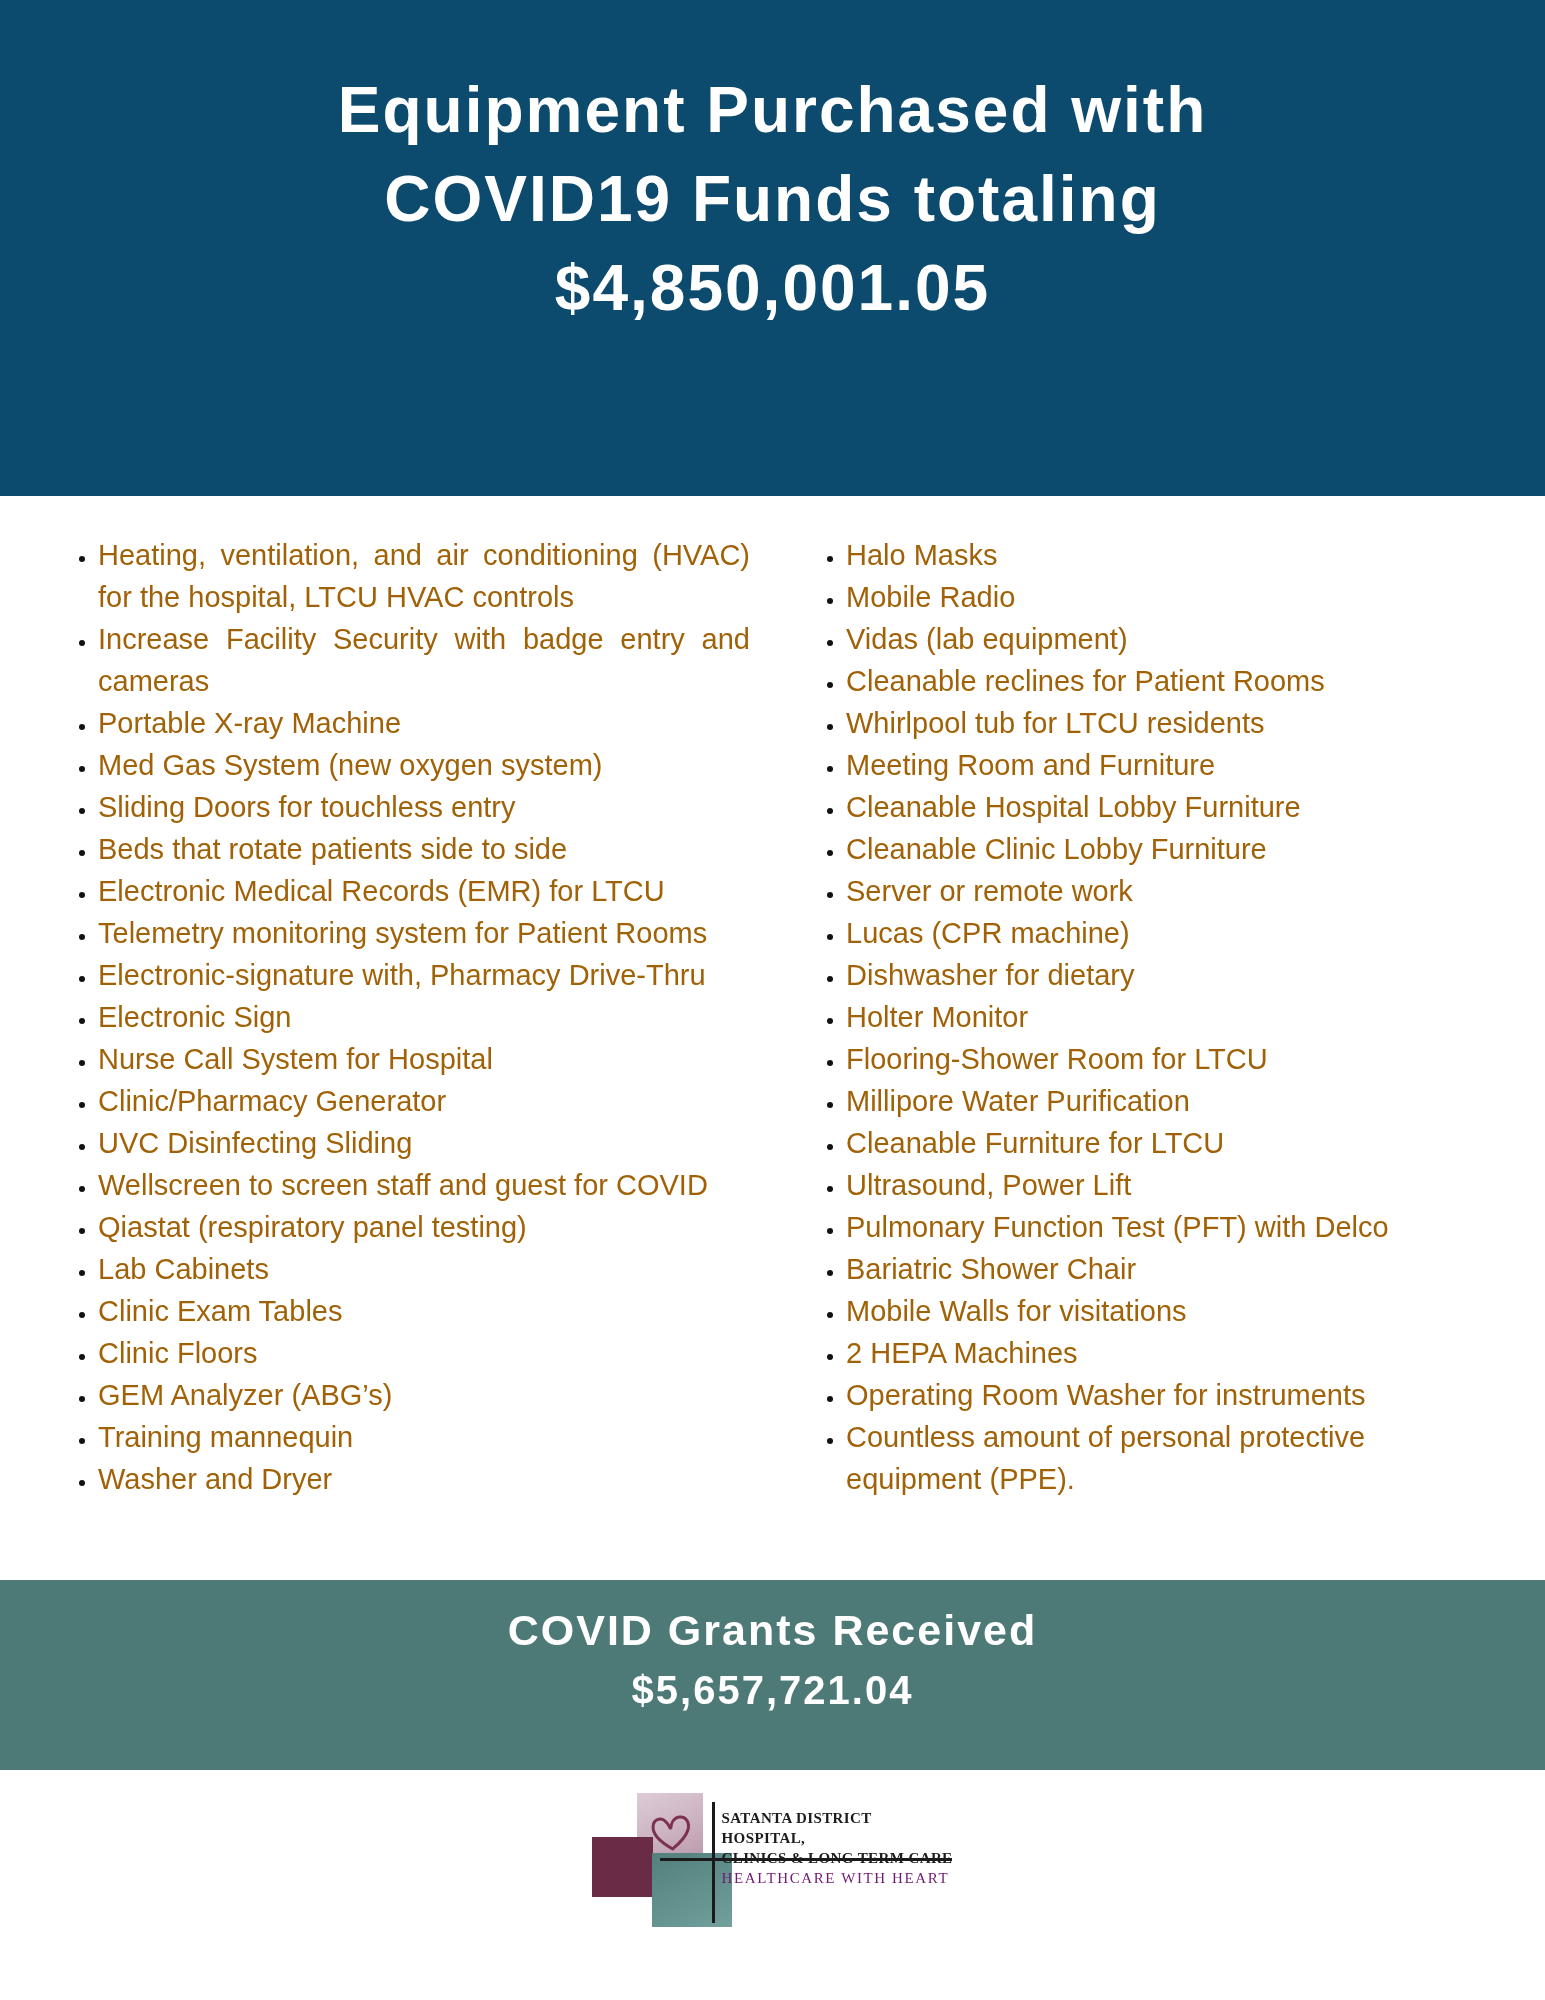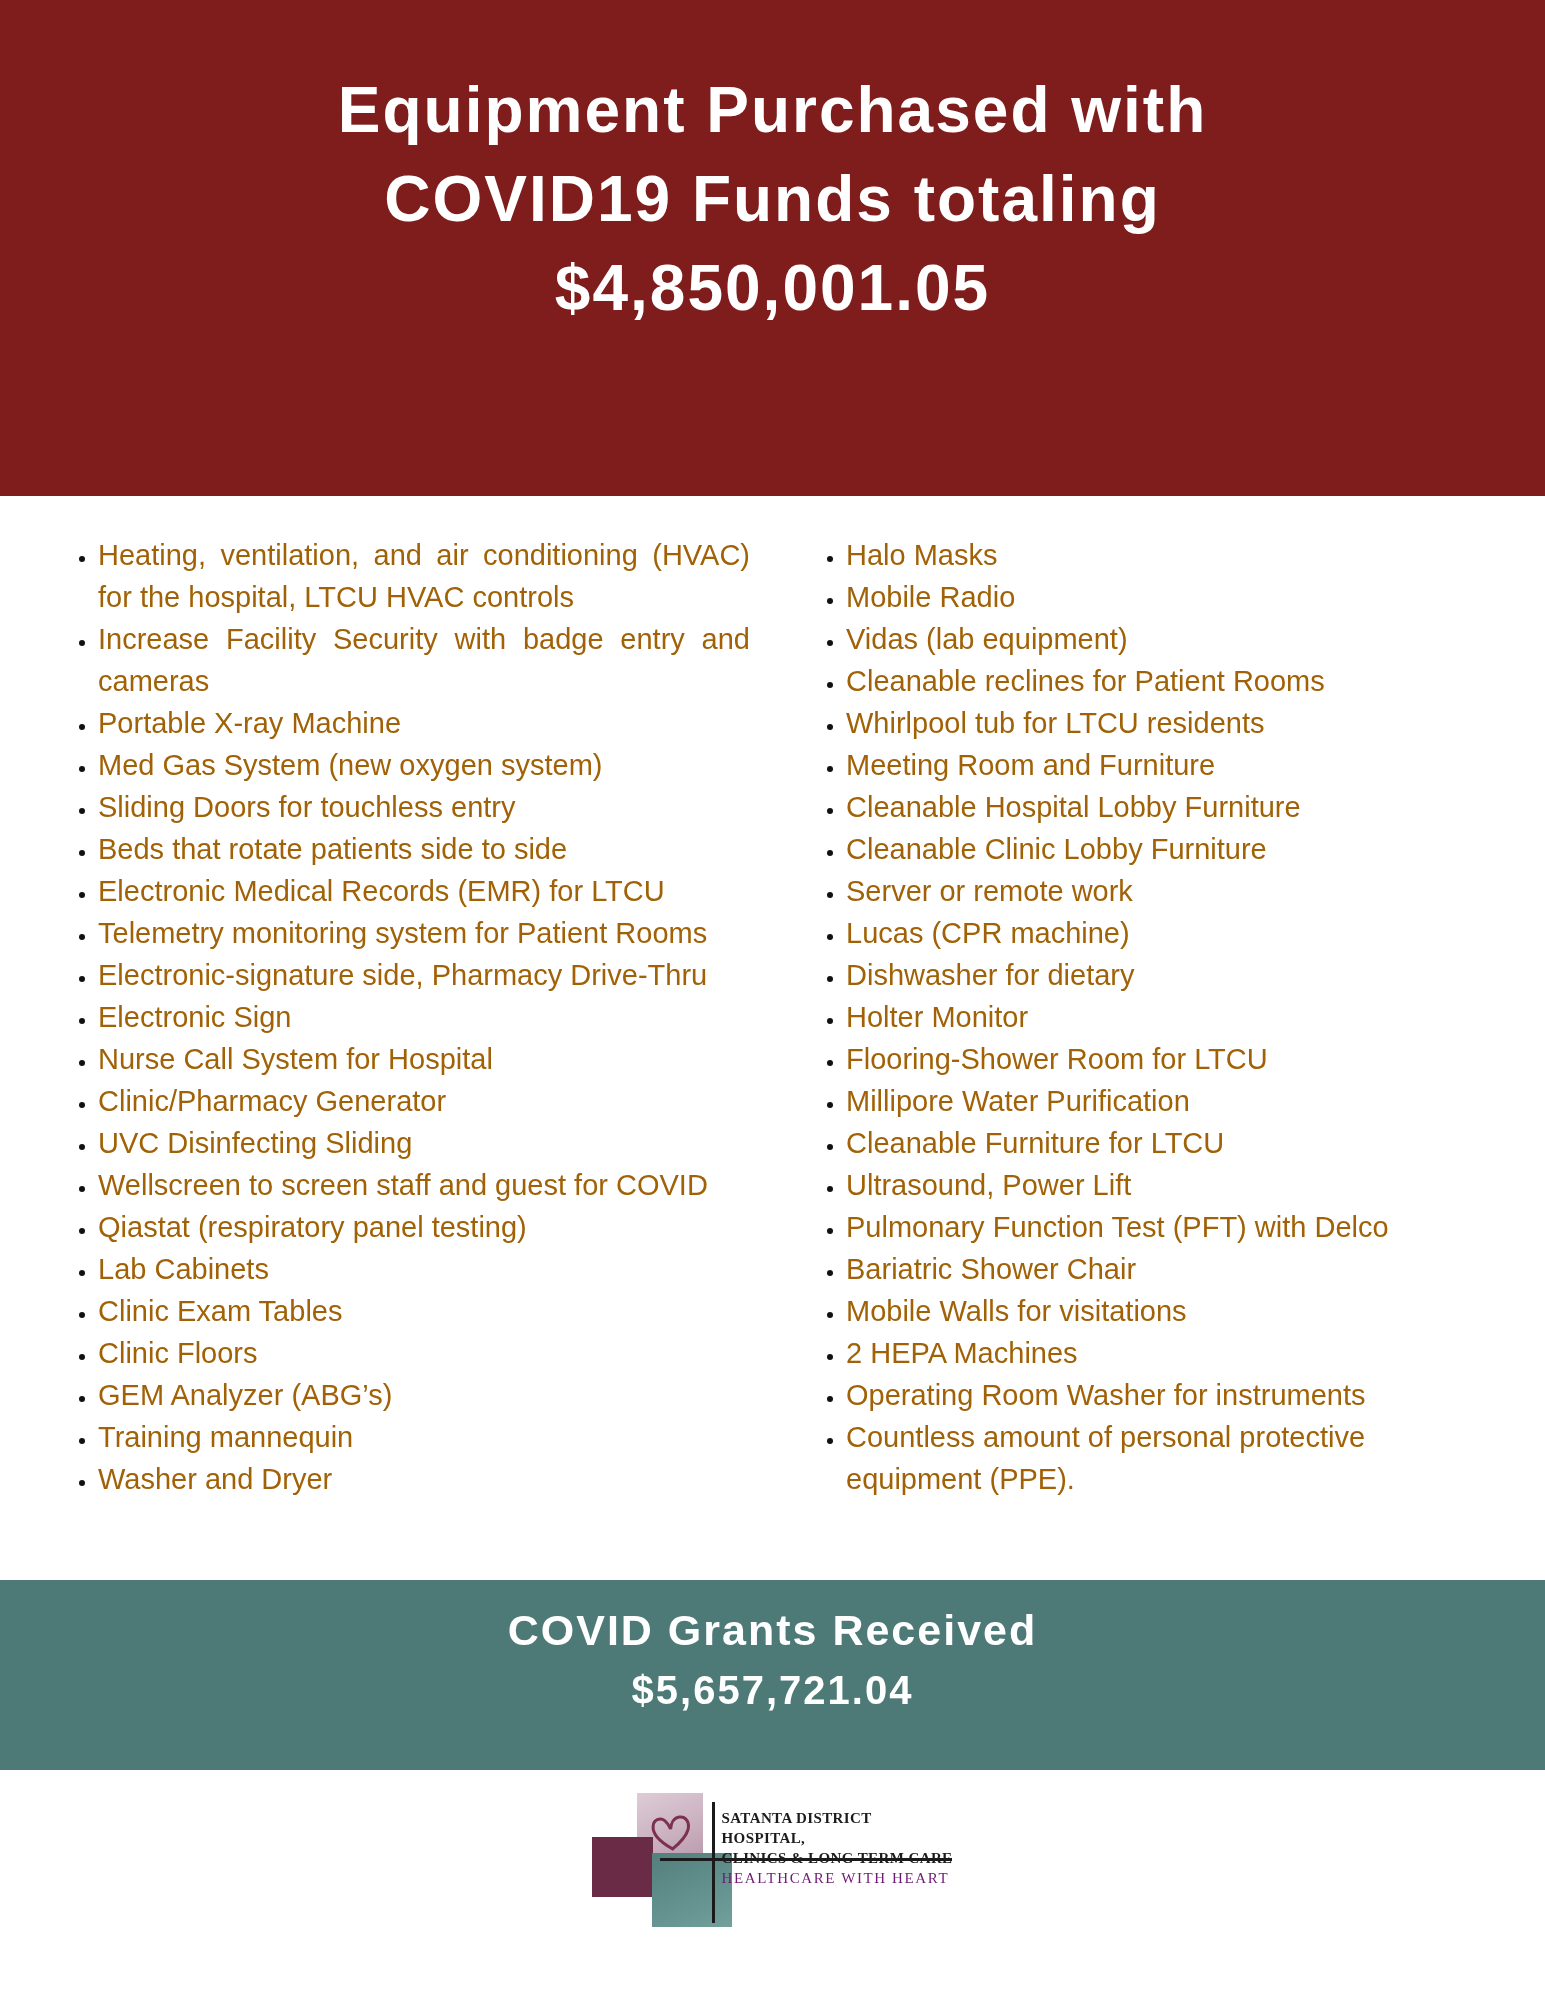--- a/index.html
+++ b/index.html
@@ -8,21 +8,21 @@
     background: #ffffff;
     font-family: "Liberation Sans", sans-serif;
     position: relative;
     overflow: hidden;
   }
 
   
   .header {
     box-sizing: border-box;
     width: 100%; height: 496px;
-    background: #7f1d1d;
+    background: #0c4a6e;
     padding-top: 66px;
     text-align: center;
   }
   .header .title-line {
     color: #ffffff;
     font-weight: 700;
     font-size: 64px;
     line-height: 89px;
     letter-spacing: 2px;
     white-space: nowrap;
@@ -132,21 +132,21 @@
   <div class="col-left">
     <ul class="equip-list">
       <li>Heating, ventilation, and air conditioning (HVAC) for the hospital, LTCU HVAC controls</li>
       <li>Increase Facility Security with badge entry and cameras</li>
       <li>Portable X-ray Machine</li>
       <li>Med Gas System (new oxygen system)</li>
       <li>Sliding Doors for touchless entry</li>
       <li>Beds that rotate patients side to side</li>
       <li>Electronic Medical Records (EMR) for LTCU</li>
       <li>Telemetry monitoring system for Patient Rooms</li>
-      <li>Electronic-signature side, Pharmacy Drive-Thru</li>
+      <li>Electronic-signature with, Pharmacy Drive-Thru</li>
       <li>Electronic Sign</li>
       <li>Nurse Call System for Hospital</li>
       <li>Clinic/Pharmacy Generator</li>
       <li>UVC Disinfecting Sliding</li>
       <li>Wellscreen to screen staff and guest for COVID</li>
       <li>Qiastat (respiratory panel testing)</li>
       <li>Lab Cabinets</li>
       <li>Clinic Exam Tables</li>
       <li>Clinic Floors</li>
       <li>GEM Analyzer (ABG’s)</li>

